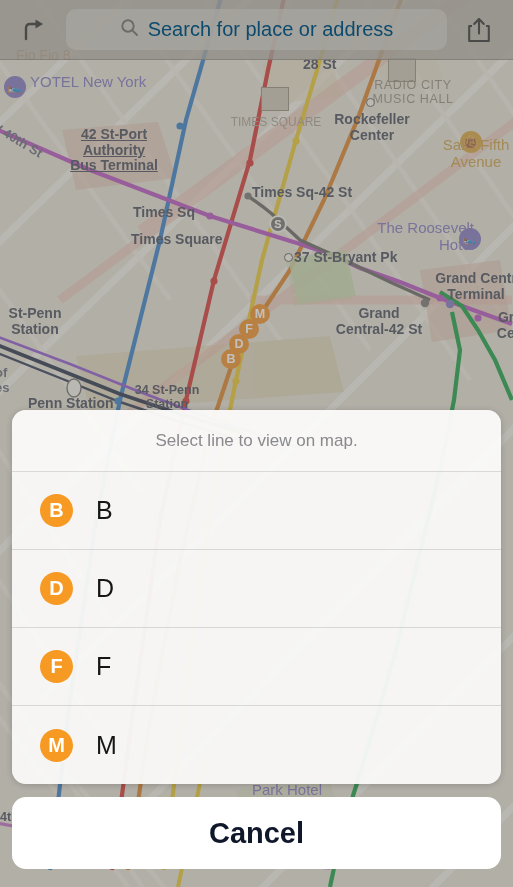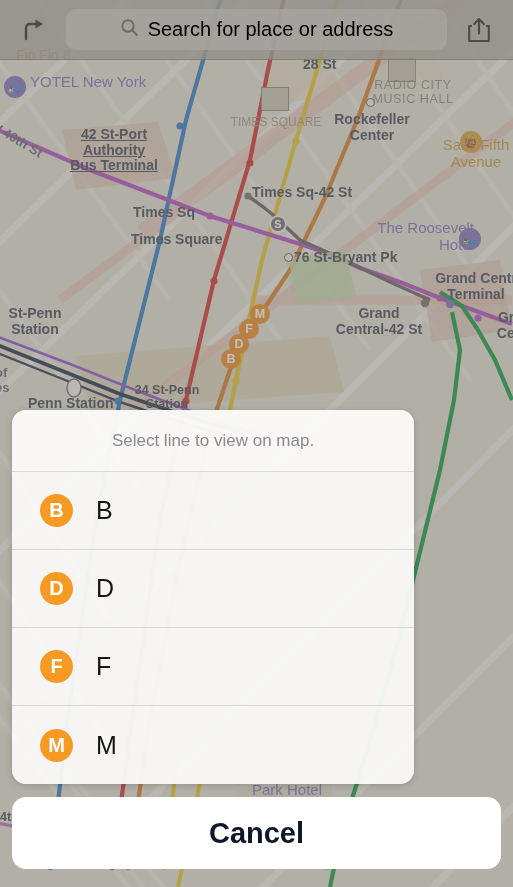--- a/index.html
+++ b/index.html
@@ -78,25 +78,25 @@
     display:flex; align-items:center; padding:0 14px; gap:12px;
     border-bottom:1px solid rgba(90,88,84,.35);
   }
   #dir-btn { width:40px; height:40px; display:flex; align-items:center; justify-content:center; }
   #share-btn { width:40px; height:40px; display:flex; align-items:center; justify-content:center; }
   #searchfield {
     flex:1; height:41px; border-radius:10px;
     background:rgba(168,166,160,0.75);
     display:flex; align-items:center; justify-content:center; gap:9px;
   }
-  #search-placeholder { color:#000000; font-size:20px;text-align:center; }
+  #search-placeholder { color:#0c4a6e; font-size:20px;text-align:center; }
 
   
   #sheet {
-    position:absolute; left:12px; width:402px;
+    position:absolute; left:12px; width:489px;
     bottom:103px;
     background:rgba(249,249,247,0.94);
     border-radius:14px;
     overflow:hidden;
     box-shadow:0 1px 6px rgba(0,0,0,.18);
   }
   #sheet-title {
     height:62px; display:flex; align-items:center; justify-content:center;
     color:#8a8a8e; font-size:17px;
     border-bottom:0.5px solid rgba(60,60,67,0.16);
@@ -253,21 +253,21 @@
     <div class="maplabel lbl-poi" style="left:26px; top:127px; width:176px;text-decoration:underline;">42 St-Port<br>Authority<br>Bus Terminal</div>
     <div class="maplabel lbl-poi" style="left:303px; top:57px;">28 St</div>
     <div class="maplabel lbl-land" style="left:363px; top:78px; width:100px;">RADIO CITY<br>MUSIC HALL</div>
     <div class="maplabel lbl-land2" style="left:230px; top:116px; width:92px;">TIMES SQUARE</div>
     <div class="maplabel lbl-poi" style="left:324px; top:112px; width:96px;">Rockefeller<br>Center</div>
     <div class="maplabel lbl-shop" style="left:436px; top:137px; width:80px;">Saks Fifth<br>Avenue</div>
     <div class="maplabel lbl-poi" style="left:133px; top:205px;">Times Sq</div>
     <div class="maplabel lbl-poi" style="left:131px; top:232px;">Times Square</div>
     <div class="maplabel lbl-poi" style="left:252px; top:185px;">Times Sq-42 St</div>
     <div class="maplabel lbl-hotel" style="left:368px; top:220px; width:106px;">The Roosevelt<br>Hotel</div>
-    <div class="maplabel lbl-poi" style="left:294px; top:250px;">76 St-Bryant Pk</div>
+    <div class="maplabel lbl-poi" style="left:294px; top:250px;">37 St-Bryant Pk</div>
     <div class="maplabel lbl-poi" style="left:424px; top:271px; width:104px;">Grand Centr<br>Terminal</div>
     <div class="maplabel lbl-poi" style="left:320px; top:306px; width:118px;">Grand<br>Central-42 St</div>
     <div class="maplabel lbl-poi" style="left:488px; top:310px; width:44px;">Gra<br>Cen</div>
     <div class="maplabel lbl-poi" style="left:-8px; top:306px; width:86px;">St-Penn<br>Station</div>
     <div class="maplabel lbl-street" style="left:-5px; top:366px; width:22px;">of<br>es</div>
     <div class="maplabel lbl-poi" style="left:28px; top:396px;">Penn Station</div>
     <div class="maplabel lbl-poi-s" style="left:126px; top:383px; width:82px;">34 St-Penn<br>Station</div>
     <div class="maplabel lbl-hotel" style="left:252px; top:782px;">Park Hotel</div>
     <div class="maplabel lbl-poi-s" style="left:0px; top:810px;">4th</div>
   </div>

